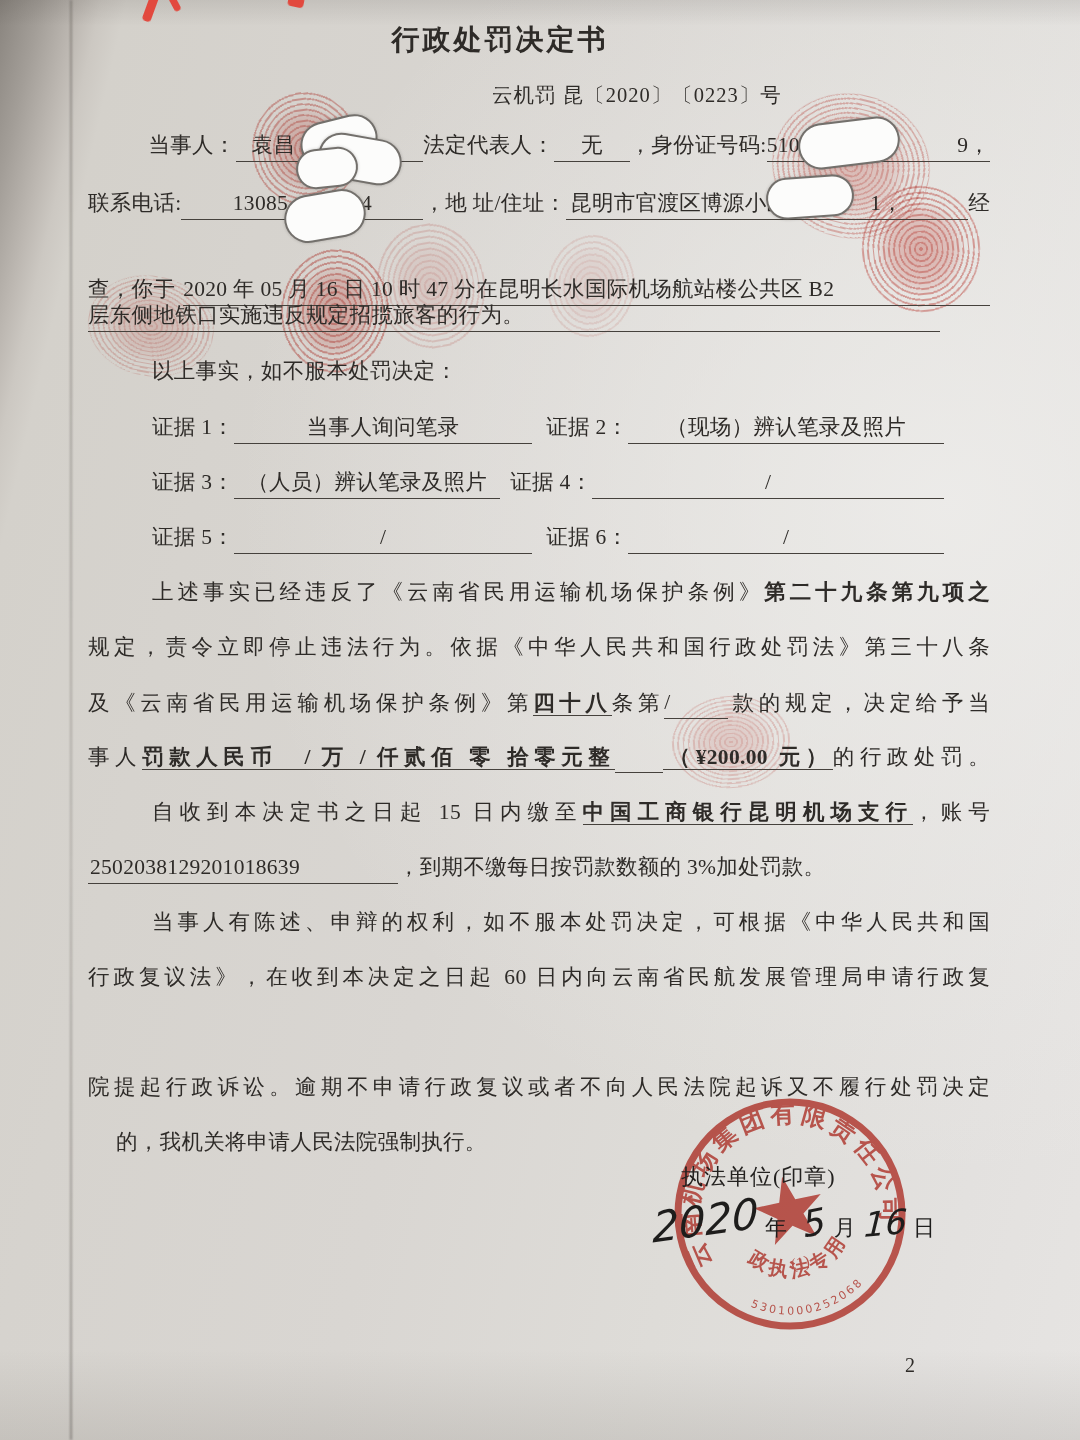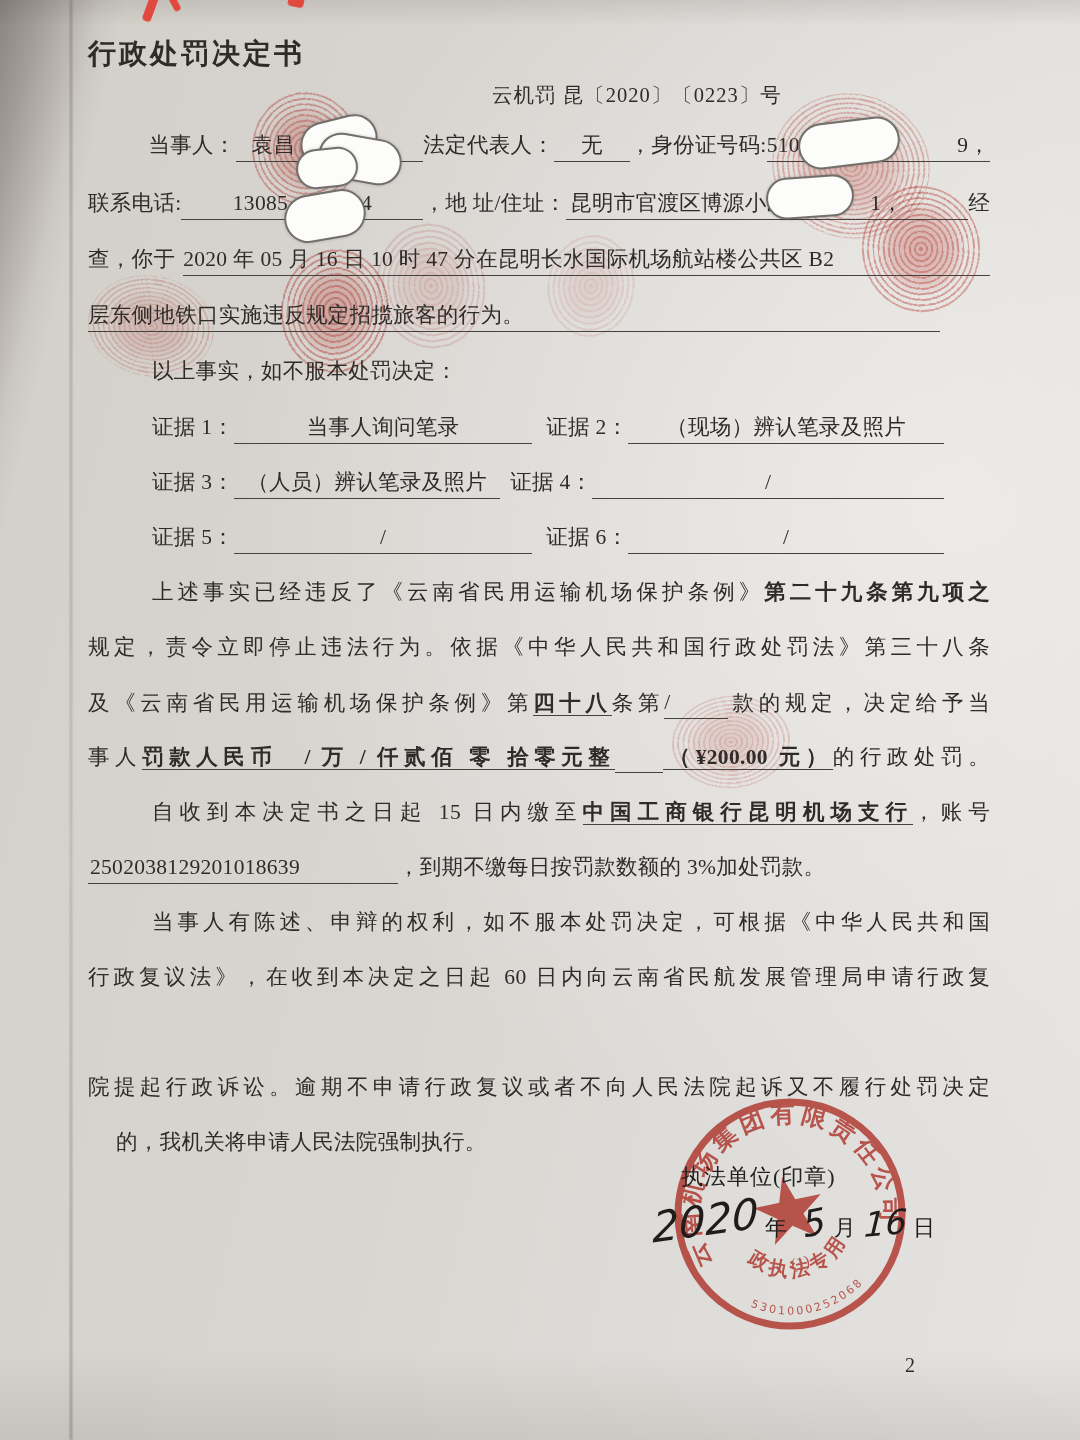--- a/index.html
+++ b/index.html
@@ -17,21 +17,21 @@
     background:linear-gradient(to bottom,rgba(85,80,75,.45),rgba(85,80,75,.25) 60%,rgba(85,80,75,.5));
     filter:blur(1px);}
   
   .tl{position:absolute;font-size:21.5px;line-height:31px;letter-spacing:.3px;white-space:nowrap;}
   .wide{left:88px;width:902px;}
   .j{text-align:justify;text-align-last:justify;word-break:break-all;white-space:normal;}
   .b{font-weight:bold;}
   .u{border-bottom:1.6px solid #45413c;}
   .blank{display:inline-block;border-bottom:1.6px solid #45413c;text-align:center;vertical-align:bottom;}
   .fr{display:flex;align-items:baseline;}
-  .title{font-size:28px;font-weight:bold;letter-spacing:3px;text-align:left;margin-top:14px;}
+  .title{font-size:28px;font-weight:bold;letter-spacing:3px;text-align:center;}
   .docno{font-size:20.5px;letter-spacing:1px;}
   .spacer{display:inline-block;}
   .pgnum{font-size:20px;}
   
   .fp{position:absolute;border-radius:50%;mix-blend-mode:multiply;filter:blur(.7px);
     background:
       repeating-radial-gradient(closest-side, rgba(197,45,36,.52) 0px, rgba(197,45,36,.52) 1.7px, rgba(255,255,255,0) 1.7px, rgba(255,255,255,0) 5.2px),
       radial-gradient(closest-side, rgba(205,58,47,.40) 0%, rgba(205,58,47,.26) 48%, rgba(205,58,47,.12) 64%, rgba(205,58,47,0) 74%);}
   
   .blob{position:absolute;background:#fcfcfb;border:2.5px solid rgba(70,65,60,.75);
@@ -85,21 +85,21 @@
     <span class="blank" style="width:242px;"><span>13085</span><span class="spacer" style="width:62px;"></span><span>94</span></span>
     <span>，</span>
     <span>地 址/住址：</span>
     <span class="blank" style="flex:1;text-align:left;padding-left:4px;"><span>昆明市官渡区博源小区</span><span class="spacer" style="width:82px;"></span><span>1，</span></span>
     <span>经</span>
   </div>
 
   <div class="tl wide fr" style="top:244px;">
     <span>查，你于</span>
     <span class="spacer" style="width:8px;"></span>
-    <span class="u" style="flex:1;"><span>2020 年 05 月 16 日 10 时 47 分在昆明长水国际机场航站楼公共区 B2</span></span>
+    <span class="u" style="flex:1;margin-top:30px;"><span>2020 年 05 月 16 日 10 时 47 分在昆明长水国际机场航站楼公共区 B2</span></span>
   </div>
   <div class="tl wide" style="top:300px;">
     <span class="blank" style="width:852px;text-align:left;"><span>层东侧地铁口实施违反规定招揽旅客的行为。</span></span>
   </div>
   <div class="tl wide" style="top:356px;text-indent:64px;">以上事实，如不服本处罚决定：</div>
 
   <div class="tl fr" style="left:152px;top:412px;width:792px;">
     <span>证据 1：</span>
     <span class="blank" style="width:298px;"><span>当事人询问笔录</span></span>
     <span class="spacer" style="width:14px;"></span>

